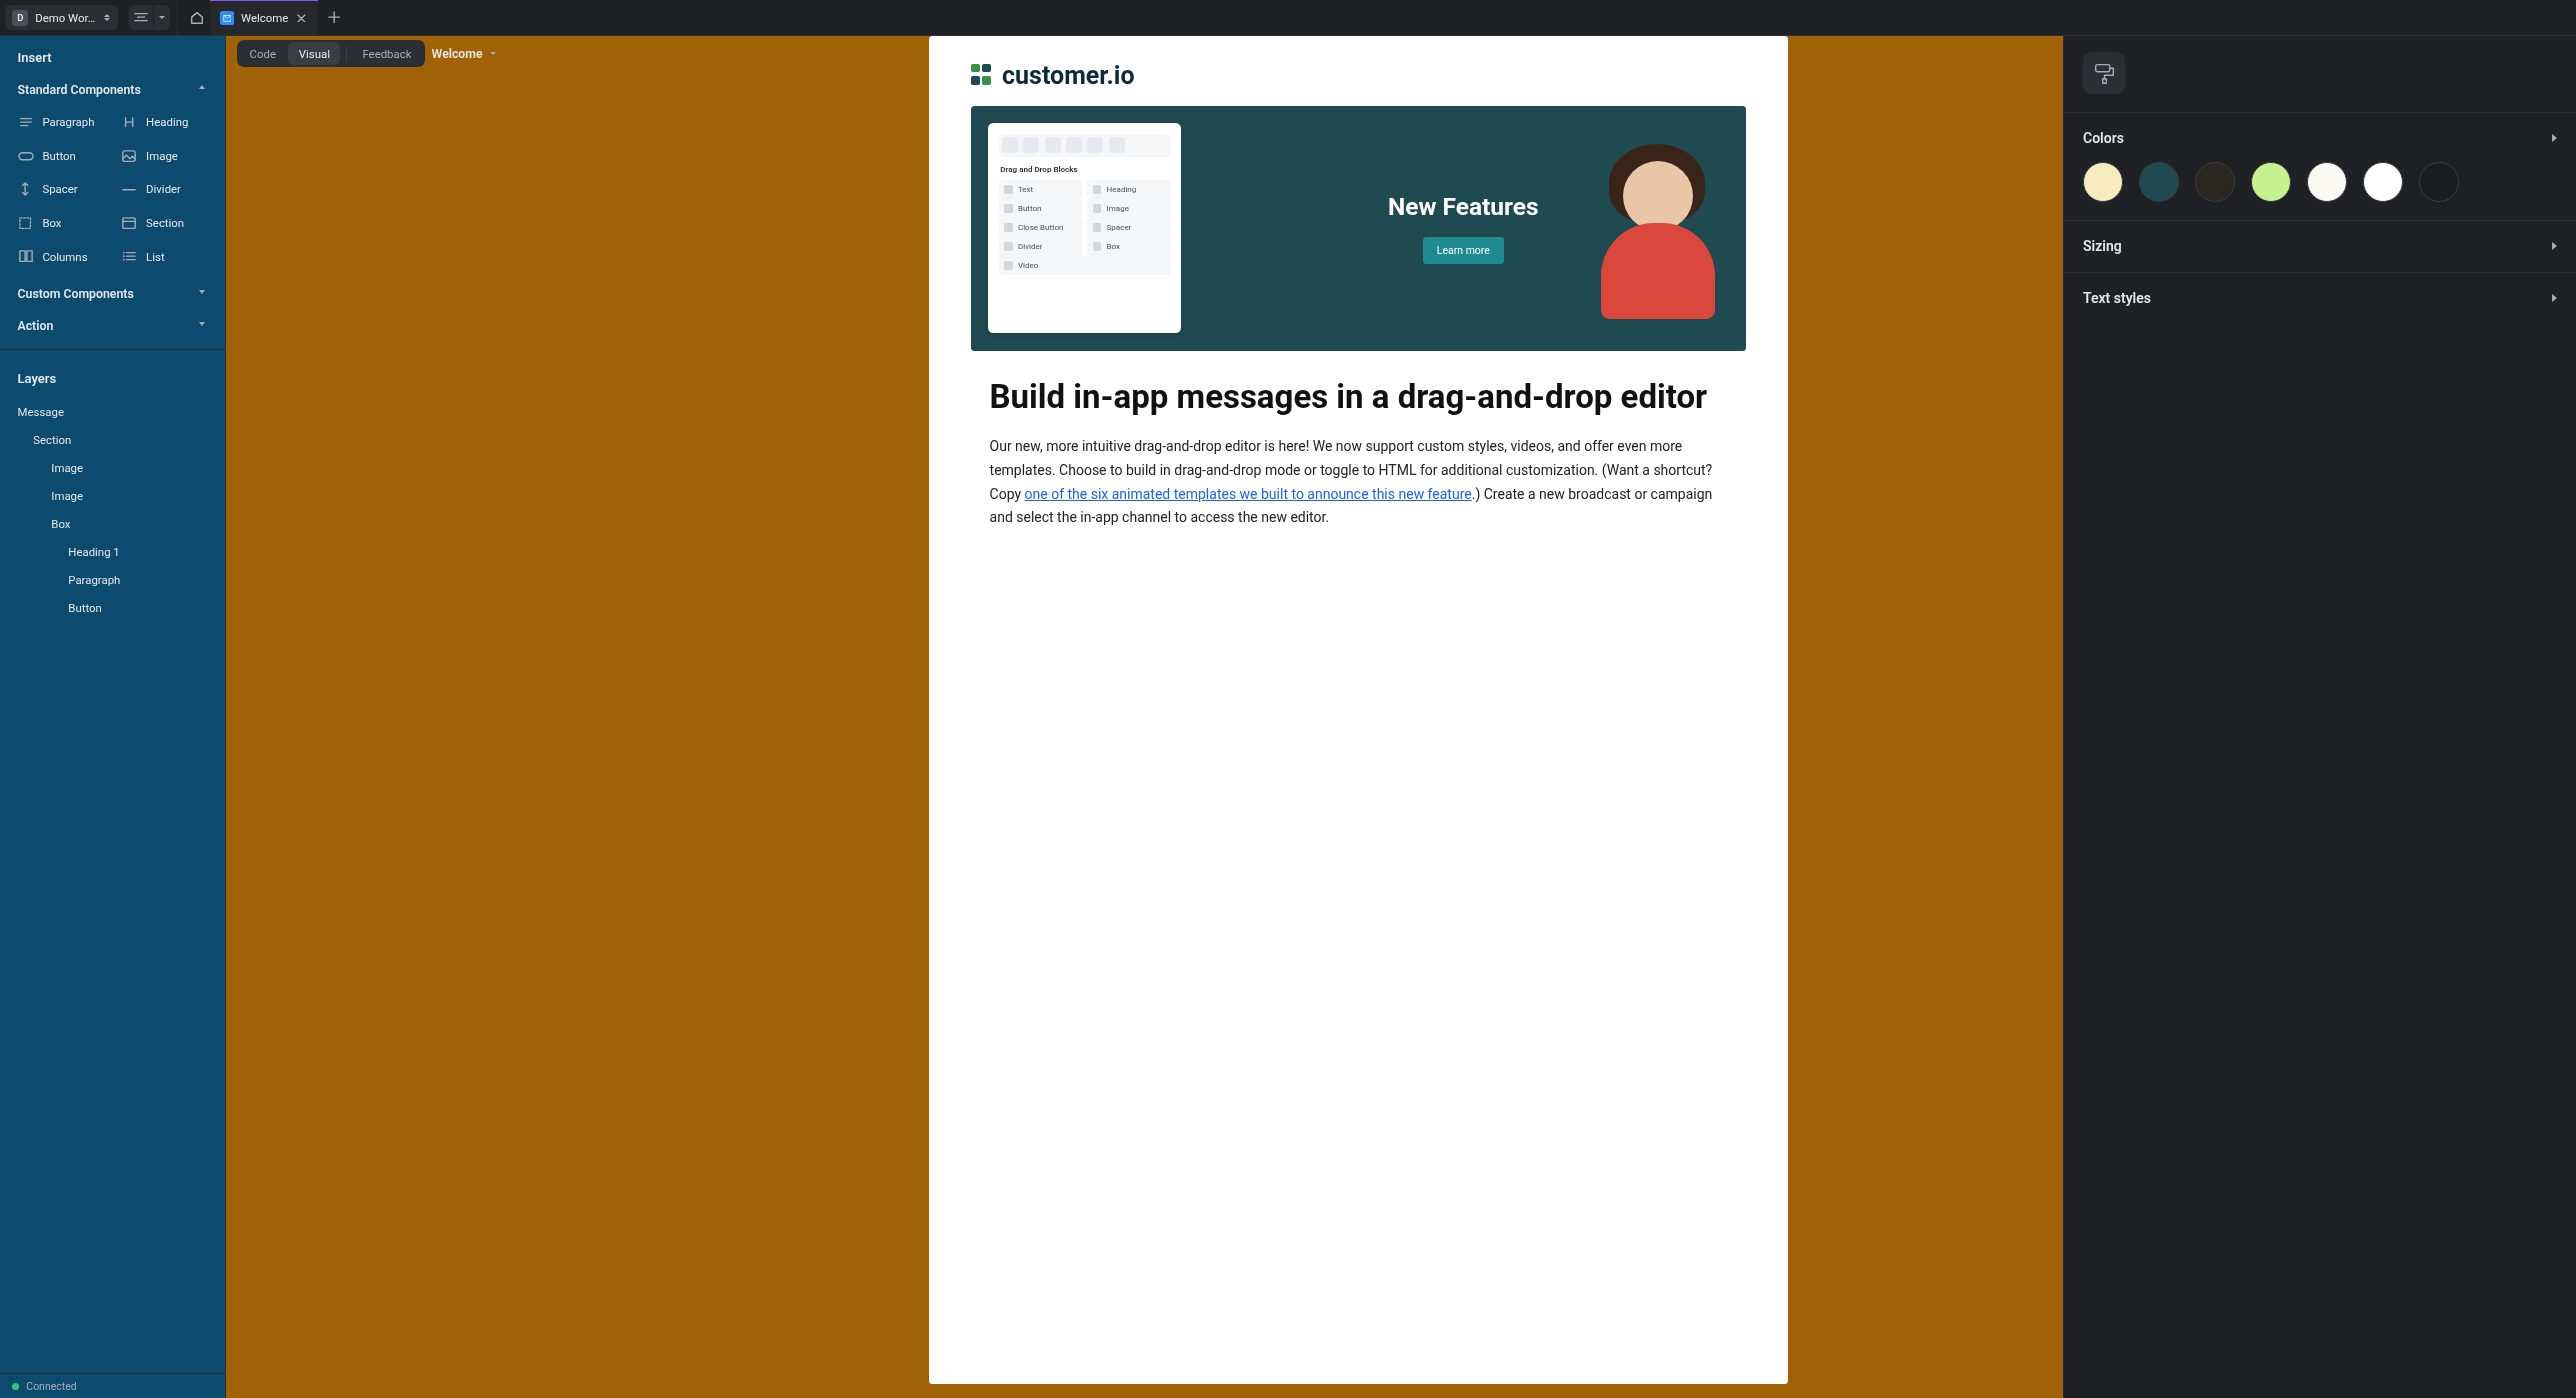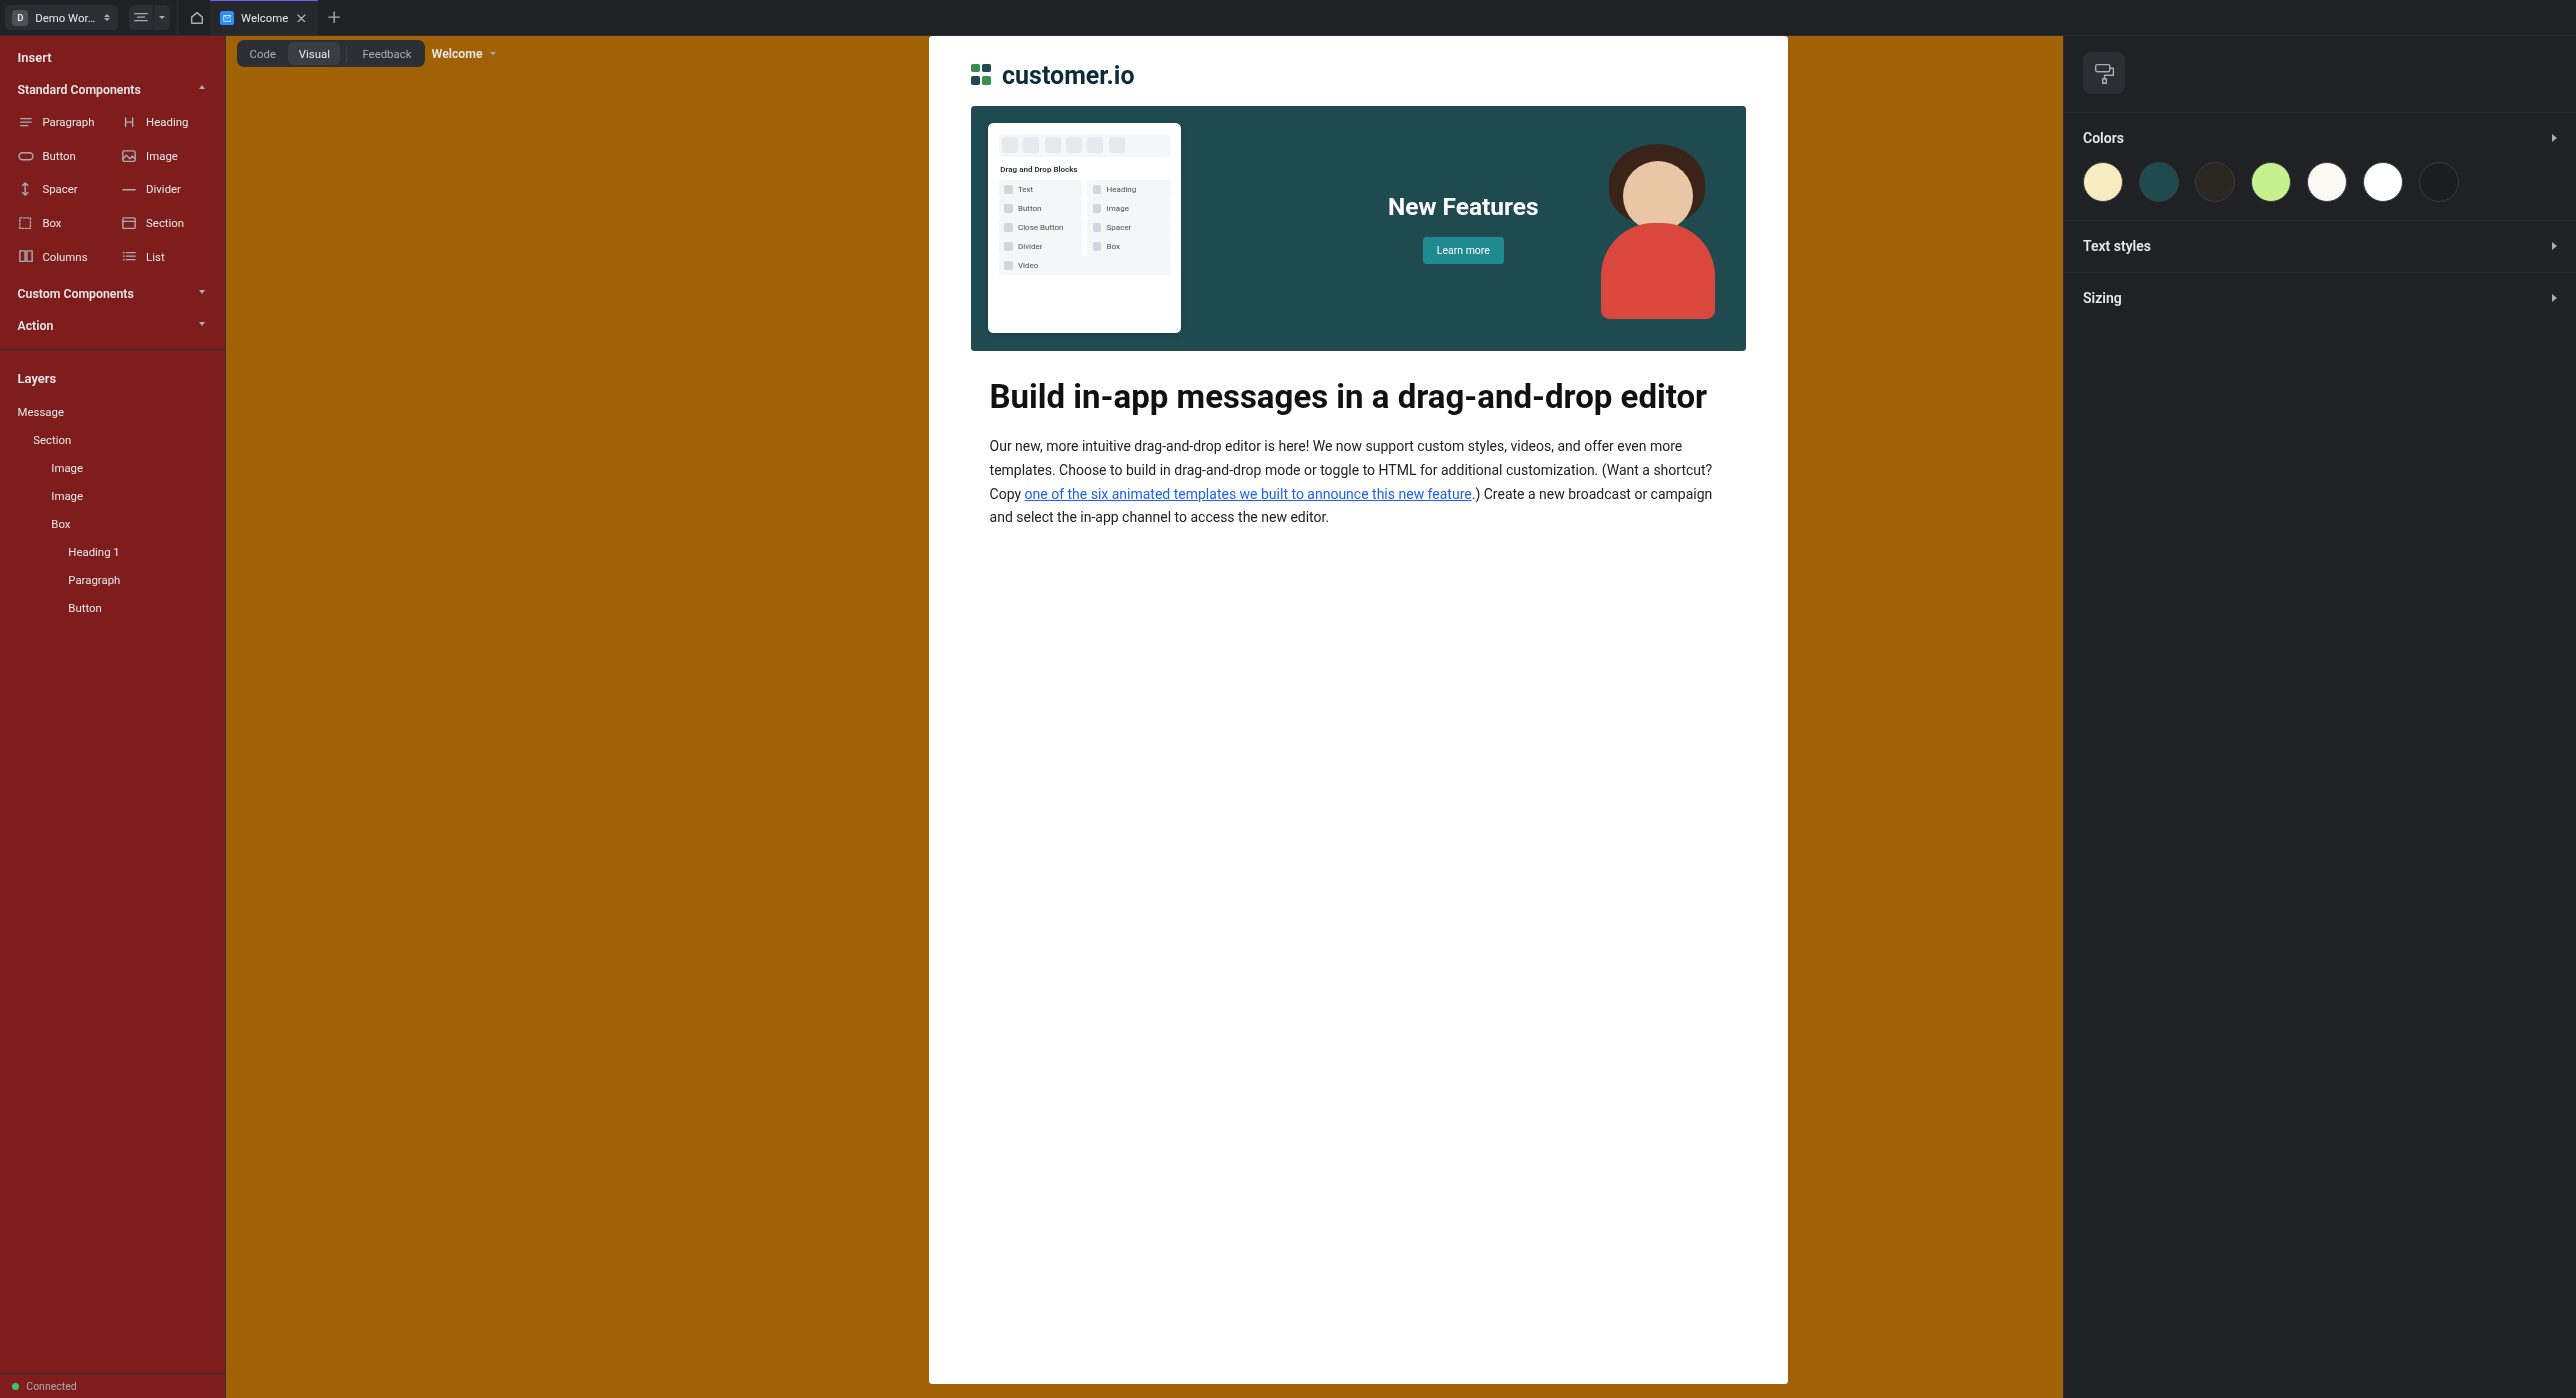--- a/index.html
+++ b/index.html
@@ -31,21 +31,21 @@
   .tab-label { font-size: 11.4px; color: #e6e8ea; }
   .tab-close { width: 12.3px; height: 12.3px; display: flex; align-items: center; justify-content: center; color: #a8adb5; }
   .tab-add { width: 32px; display: flex; align-items: center; justify-content: center; color: #a8adb5; }
 
   .icon-stroke { stroke: #a8adb5; fill: none; stroke-width: 1.6; stroke-linecap: round; stroke-linejoin: round; }
 
   
   .main { flex: 1; display: flex; min-height: 0; }
 
   
-  .left { width: 226px; border-right: 0.9px solid #2b2e33; display: flex; flex-direction: column; background: #7f1d1d; }
+  .left { width: 226px; border-right: 0.9px solid #2b2e33; display: flex; flex-direction: column; background: #0c4a6e; }
   .panel-title { font-size: 13px; font-weight: 600; padding: 14px 17.5px 8.8px; color: #e6e8ea; }
   .accordion { display: flex; align-items: center; justify-content: space-between; padding: 8.8px 17.5px; font-size: 12.3px; font-weight: 600; color: #e6e8ea; cursor: pointer; }
   .accordion .chev { width: 8.8px; height: 8.8px; }
   .chev-up::before { content: ""; width: 0; height: 0; border-left: 3.5px solid transparent; border-right: 3.5px solid transparent; border-bottom: 4.4px solid #a8adb5; display: block; }
   .chev-down2::before { content: ""; width: 0; height: 0; border-left: 3.5px solid transparent; border-right: 3.5px solid transparent; border-top: 4.4px solid #a8adb5; display: block; }
 
   .comp-grid { display: grid; grid-template-columns: 1fr 1fr; padding: 0 8.8px 5.3px; }
   .comp-item { display: flex; align-items: center; gap: 8.8px; padding: 8.8px 8.8px; border-radius: 5.3px; }
   .comp-item .ci-icon { width: 16px; height: 16px; display: flex; align-items: center; justify-content: center; }
   .comp-item .ci-label { font-size: 11.4px; color: #e6e8ea; }
@@ -436,27 +436,27 @@
           <div class="swatch" style="background: rgb(42, 38, 32);"></div>
           <div class="swatch" style="background: rgb(199, 240, 143);"></div>
           <div class="swatch" style="background: rgb(250, 249, 244);"></div>
           <div class="swatch" style="background: rgb(255, 255, 255);"></div>
           <div class="swatch" style="background: rgb(28, 29, 31);"></div>
         </div>
     </div>
 
     <div class="gs-section">
       <div class="gs-row">
+        <span class="gs-row-title">Sizing</span>
+        <span class="chev-right"></span>
+      </div>
+    </div>
+
+    <div class="gs-section">
+      <div class="gs-row">
         <span class="gs-row-title">Text styles</span>
         <span class="chev-right"></span>
       </div>
     </div>
-
-    <div class="gs-section">
-      <div class="gs-row">
-        <span class="gs-row-title">Sizing</span>
-        <span class="chev-right"></span>
-      </div>
-    </div>
   </div>
 
 </div>
 
 
 </body></html>

